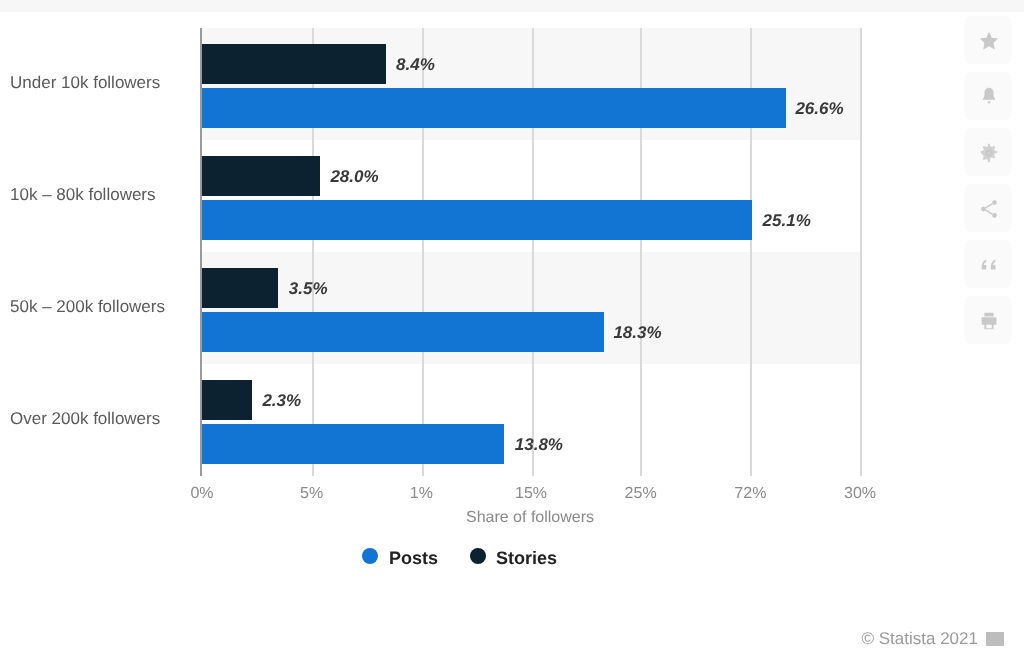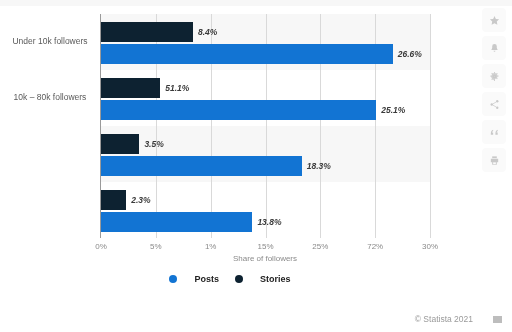--- a/index.html
+++ b/index.html
@@ -76,21 +76,21 @@
     white-space: nowrap;
     line-height: 20px;
     height: 20px;
   }
 
   
   .cat-label {
     position: absolute;
     right: 0;
     width: 90px;
-    text-align: center;
+    text-align: left;
     font-size: 8.5px;
     color: #5a5a5a;
     white-space: nowrap;
   }
   .cat-wrap {
     position: absolute;
     left: 0;
     top: 14px;
     width: 95px;
     height: 224px;
@@ -121,22 +121,21 @@
     top: 274px;
     left: 0;
     width: 460px;
     display: flex;
     justify-content: center;
     align-items: center;
     gap: 16px;
   }
   .legend-item {
     display: flex;
-    align-items: center;
-    gap: 17px;
+    gap: 5px;
   }
   .legend-dot {
     width: 8px;
     height: 8px;
     border-radius: 50%;
     display: inline-block;
   }
   .legend-dot.posts { background: #1274d3; }
   .legend-dot.stories { background: #0d2231; }
   .legend-text {
@@ -145,21 +144,21 @@
     font-weight: bold;
   }
 
   
   .footer {
     position: absolute;
     right: 10px;
     bottom: 8px;
     display: flex;
     align-items: center;
-    gap: 20px;
+    gap: 4px;
     font-size: 8.5px;
     color: #9a9a9a;
   }
   .flag-icon {
     width: 9px;
     height: 7px;
     display: inline-block;
     background: #bdbdbd;
   }
 
@@ -187,20 +186,22 @@
 </head>
 <body>
 
 <div class="top-strip"></div>
 
 <div class="chart-root">
 
   <div class="cat-wrap">
     <div class="cat-label" style="top:22px">Under 10k followers</div>
     <div class="cat-label" style="top:78px">10k – 80k followers</div>
+    <div class="cat-label" style="top:134px">50k – 200k followers</div>
+    <div class="cat-label" style="top:190px">Over 200k followers</div>
   </div>
 
   <div class="plot">
     <div class="band" style="top:0px;   height:56px"></div>
     <div class="band white" style="top:56px;  height:56px"></div>
     <div class="band" style="top:112px; height:56px"></div>
     <div class="band white" style="top:168px; height:56px"></div>
 
     <div class="axis-line"></div>
     <div class="gridline" style="left:54.8px"></div>
@@ -209,21 +210,21 @@
     <div class="gridline" style="left:219.3px"></div>
     <div class="gridline" style="left:274.2px"></div>
     <div class="gridline" style="left:329px"></div>
 
     <div class="bar stories" style="top:8px;  left:0; width:92.1px"></div>
     <div class="bar-label" style="top:8px;  left:97px">8.4%</div>
     <div class="bar posts" style="top:30px; left:0; width:291.7px"></div>
     <div class="bar-label" style="top:30px; left:296.7px">26.6%</div>
 
     <div class="bar stories" style="top:64px;  left:0; width:59.2px"></div>
-    <div class="bar-label" style="top:64px;  left:64.2px">51.1%</div>
+    <div class="bar-label" style="top:64px;  left:64.2px">28.0%</div>
     <div class="bar posts" style="top:86px;  left:0; width:275.3px"></div>
     <div class="bar-label" style="top:86px;  left:280.3px">25.1%</div>
 
     <div class="bar stories" style="top:120px; left:0; width:38.4px"></div>
     <div class="bar-label" style="top:120px; left:43.4px">3.5%</div>
     <div class="bar posts" style="top:142px; left:0; width:200.7px"></div>
     <div class="bar-label" style="top:142px; left:205.7px">18.3%</div>
 
     <div class="bar stories" style="top:176px; left:0; width:25.2px"></div>
     <div class="bar-label" style="top:176px; left:30.2px">2.3%</div>

